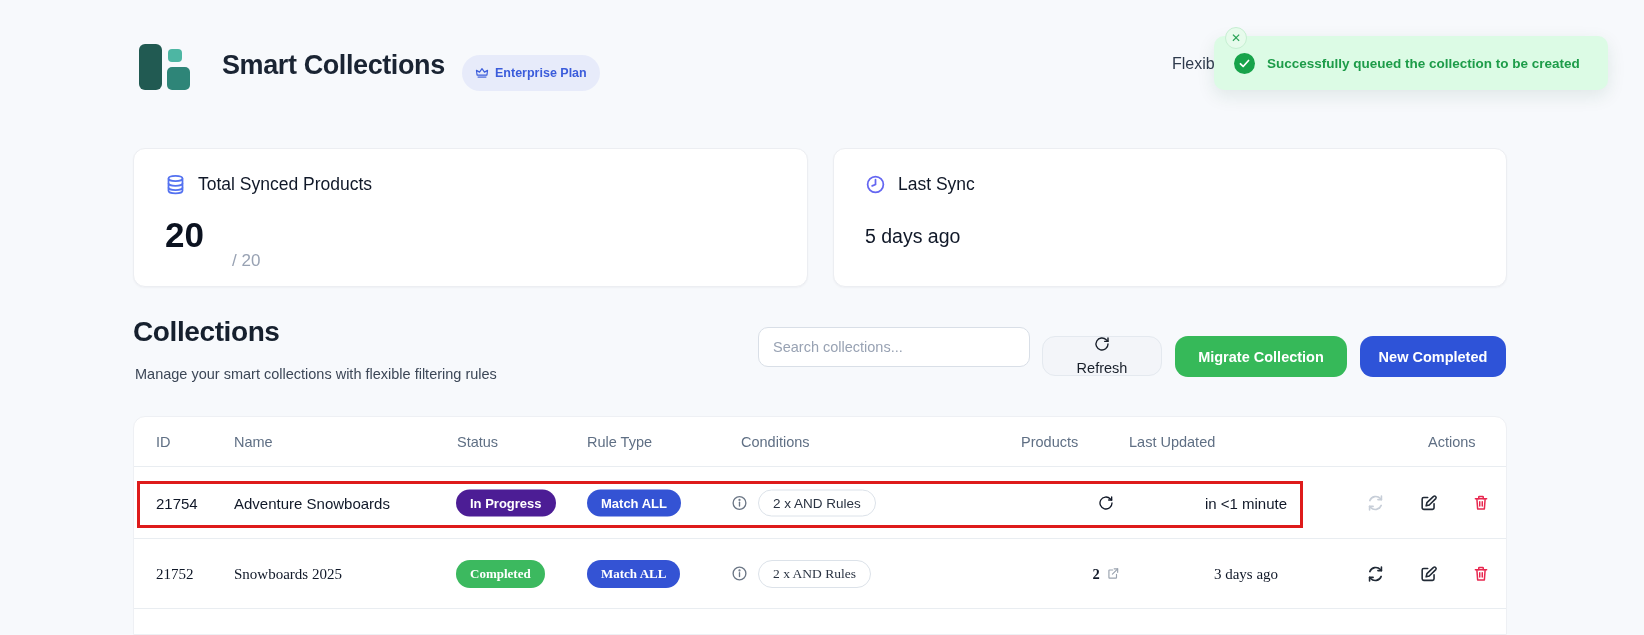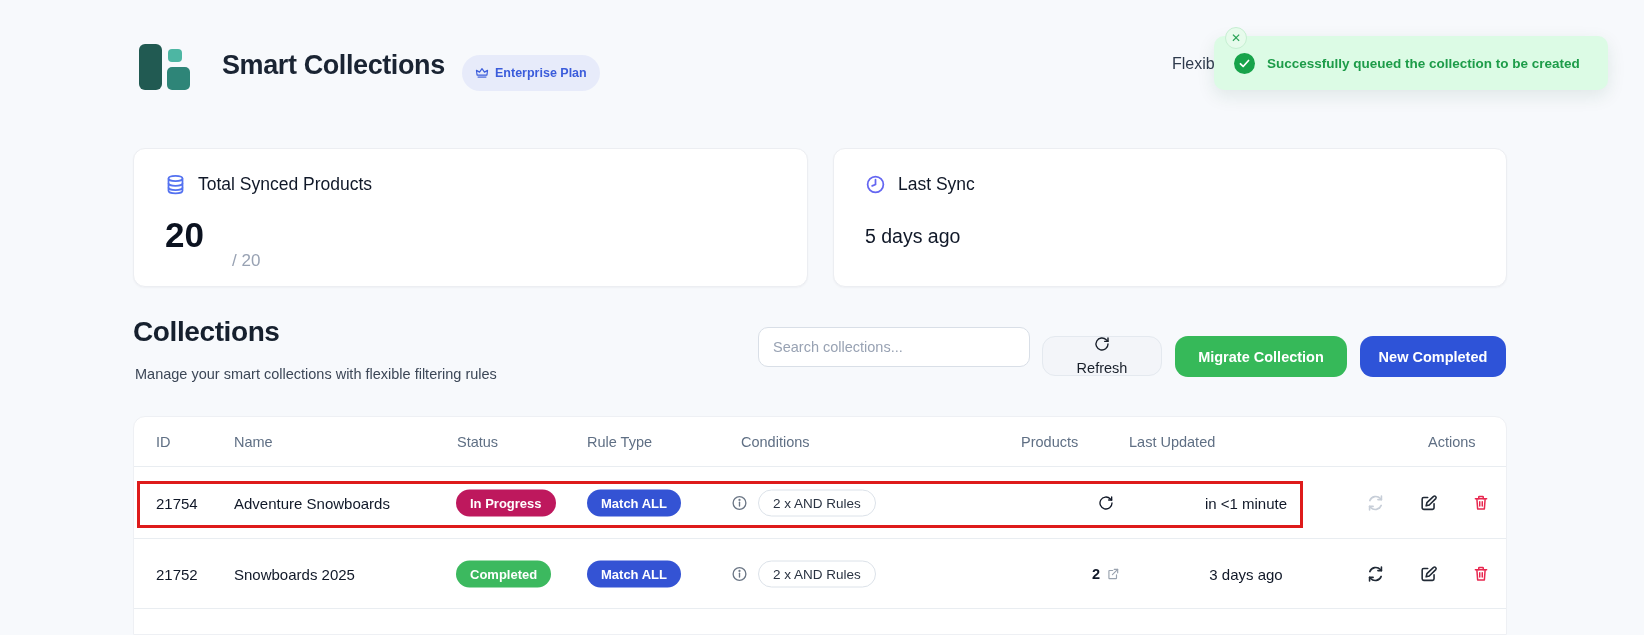--- a/index.html
+++ b/index.html
@@ -66,28 +66,28 @@
 
   
   .table-card { left:133px; top:416px; width:1374px; height:219px; background:#fff;
     border:1px solid #eef0f4; border-radius:12px 12px 0 0; overflow:hidden; }
   .thead { position:relative; height:50px; border-bottom:1px solid #e9edf1; }
   .th { position:absolute; top:50%; transform:translateY(-50%); font-size:14.5px; font-weight:500; color:#5f6f84; }
   .th-id { left:22px; } .th-name { left:100px; } .th-status { left:323px; } .th-rule { left:453px; }
   .th-cond { left:607px; } .th-products { left:887px; } .th-updated { left:970px;margin-left:25px; } .th-actions { left:1294px; }
 
   .trow { position:relative; border-bottom:1px solid #e9edf1; }
-  .trow1 { height:72px; } .trow2 { height:70px; }
+  .trow1 { height:72px; } .trow2 { height:70px;font-family:Liberation Serif, serif; }
   .cell { position:absolute; top:50%; transform:translateY(-50%); }
   .cell-id { left:22px; font-size:15px; font-weight:500; color:#101828; }
   .cell-name { left:100px; font-size:15px; font-weight:500; color:#101828; }
   .cell-status { left:322px; }
   .cell-rule { left:453px; }
   .pill { display:inline-block; padding:6px 14px; border-radius:999px; color:#fff; font-size:13px; font-weight:700; }
-  .pill-progress { background:#be185d; }
+  .pill-progress { background:#4c1d95; }
   .pill-completed { background:#3cb95f; }
   .pill-match { background:#3453d4; }
   .cell-cond { left:597px; display:flex; align-items:center; gap:10px; }
   .chip { border:1px solid #dce2e9; border-radius:999px; padding:5px 14px; font-size:13.5px; color:#2a3342; background:#fff; }
   .cell-products { left:927px; width:90px; display:flex; align-items:center; justify-content:center; gap:6px;
     font-size:14.5px; font-weight:600; color:#101828; }
   .cell-updated { left:1017px; width:190px; text-align:center; font-size:15px; color:#101828; }
   .cell-actions { left:1232px; width:124px; display:flex; align-items:center; justify-content:space-between; }
   .icon-btn { background:none; border:none; padding:0; cursor:pointer; display:flex; align-items:center; }
 

